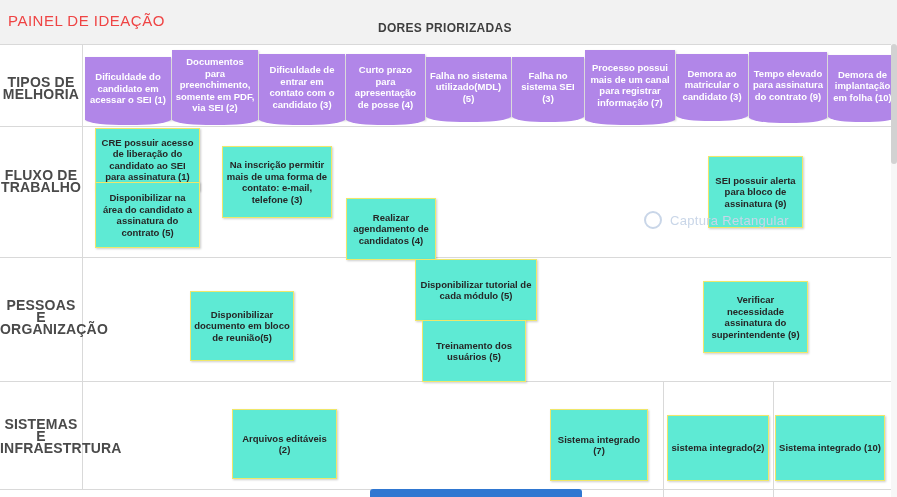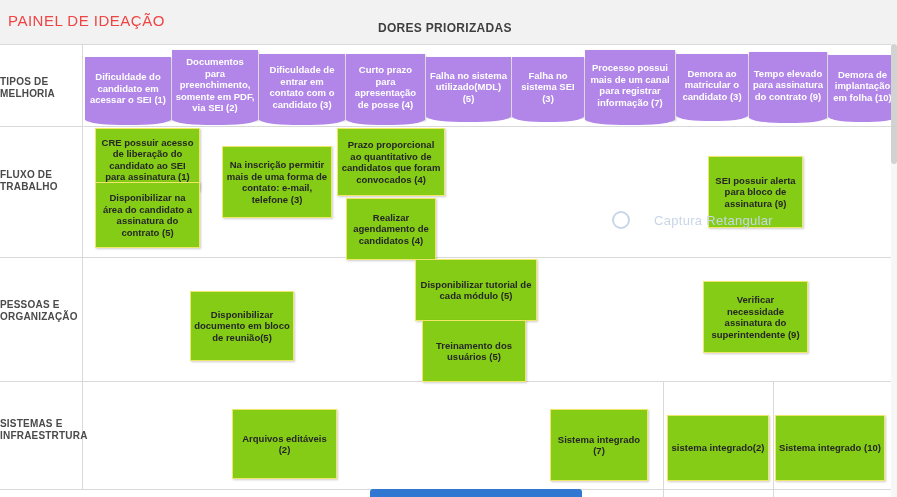--- a/index.html
+++ b/index.html
@@ -26,50 +26,50 @@
     position:absolute;left:378px;top:21px;
     font-size:12px;font-weight:bold;color:#3f3f3f;letter-spacing:.3px;
   }
 
   
   .grid-line{position:absolute;left:0;width:897px;height:1px;background:#d9d9d9;}
   .v-line{position:absolute;top:44px;width:1px;background:#d9d9d9;}
 
   .row-label{
     position:absolute;left:0;width:82px;
-    font-size:10px;font-weight:bold;color:#4a4a4a;
+    text-align:center;font-size:14px;font-weight:bold;color:#4a4a4a;
     line-height:12px;letter-spacing:.2px;
   }
 
   
   .note{
     position:absolute;
     box-sizing:border-box;
     display:flex;align-items:center;justify-content:center;
     text-align:center;
     font-size:9.5px;line-height:11.5px;
     font-weight:bold;
     color:#1f1f1f;
     padding:4px 3px;
     box-shadow:1px 1px 2px rgba(0,0,0,.20);
   }
   .note.purple{background:#b186e8;color:#ffffff;}
-  .note.yellow{background:#84cc16;border:1px solid #efe76a;color:#262626;}
+  .note.yellow{background:#5eead4;border:1px solid #efe76a;color:#262626;}
 
   
   .note.purple:after{
     content:"";position:absolute;left:0;bottom:-5px;width:100%;height:6px;
     background:inherit;border-radius:0 0 40% 40%/0 0 100% 100%;
   }
 
   
   .watermark{
-    position:absolute;left:612px;top:211px;
+    position:absolute;left:644px;top:211px;
     font-size:13px;color:#c9d6e8;letter-spacing:.3px;
-    display:flex;align-items:center;gap:24px;
+    display:flex;align-items:center;gap:8px;
   }
   .watermark .wm-icon{
     width:14px;height:14px;border-radius:50%;
     border:2px solid #c9d6e8;display:inline-block;
   }
 
   
   .bottom-bar{
     position:absolute;left:370px;top:489px;width:212px;height:14px;
     background:#2f77d1;border-radius:3px 3px 0 0;
@@ -112,21 +112,20 @@
   <div class="note purple" style="left:426px;top:57px;width:85px;height:60px">Falha no sistema utilizado(MDL) (5)</div>
   <div class="note purple" style="left:512px;top:57px;width:72px;height:60px">Falha no sistema SEI (3)</div>
   <div class="note purple" style="left:585px;top:50px;width:90px;height:70px">Processo possui mais de um canal para registrar informação (7)</div>
   <div class="note purple" style="left:676px;top:54px;width:72px;height:62px">Demora ao matricular o candidato (3)</div>
   <div class="note purple" style="left:749px;top:52px;width:78px;height:66px">Tempo elevado para assinatura do contrato (9)</div>
   <div class="note purple" style="left:828px;top:55px;width:69px;height:62px">Demora de implantação em folha (10)</div>
 
   <div class="note yellow" style="left:95px;top:128px;width:105px;height:63px">CRE possuir acesso de liberação do candidato ao SEI para assinatura (1)</div>
   <div class="note yellow" style="left:95px;top:182px;width:105px;height:66px">Disponibilizar na área do candidato a assinatura do contrato (5)</div>
   <div class="note yellow" style="left:222px;top:146px;width:110px;height:72px">Na inscrição permitir mais de uma forma de contato: e-mail, telefone (3)</div>
-  <div class="note yellow" style="left:337px;top:128px;width:108px;height:68px">Prazo proporcional ao quantitativo de candidatos que foram convocados (4)</div>
   <div class="note yellow" style="left:346px;top:198px;width:90px;height:62px">Realizar agendamento de candidatos (4)</div>
   <div class="note yellow" style="left:708px;top:156px;width:95px;height:72px">SEI possuir alerta para bloco de assinatura (9)</div>
 
   <div class="note yellow" style="left:190px;top:291px;width:104px;height:70px">Disponibilizar documento em bloco de reunião(5)</div>
   <div class="note yellow" style="left:415px;top:259px;width:122px;height:62px">Disponibilizar tutorial de cada módulo (5)</div>
   <div class="note yellow" style="left:422px;top:320px;width:104px;height:62px">Treinamento dos usuários (5)</div>
   <div class="note yellow" style="left:703px;top:281px;width:105px;height:72px">Verificar necessidade assinatura do superintendente (9)</div>
 
   <div class="note yellow" style="left:232px;top:409px;width:105px;height:70px">Arquivos editáveis (2)</div>
   <div class="note yellow" style="left:550px;top:409px;width:98px;height:72px">Sistema integrado (7)</div>

